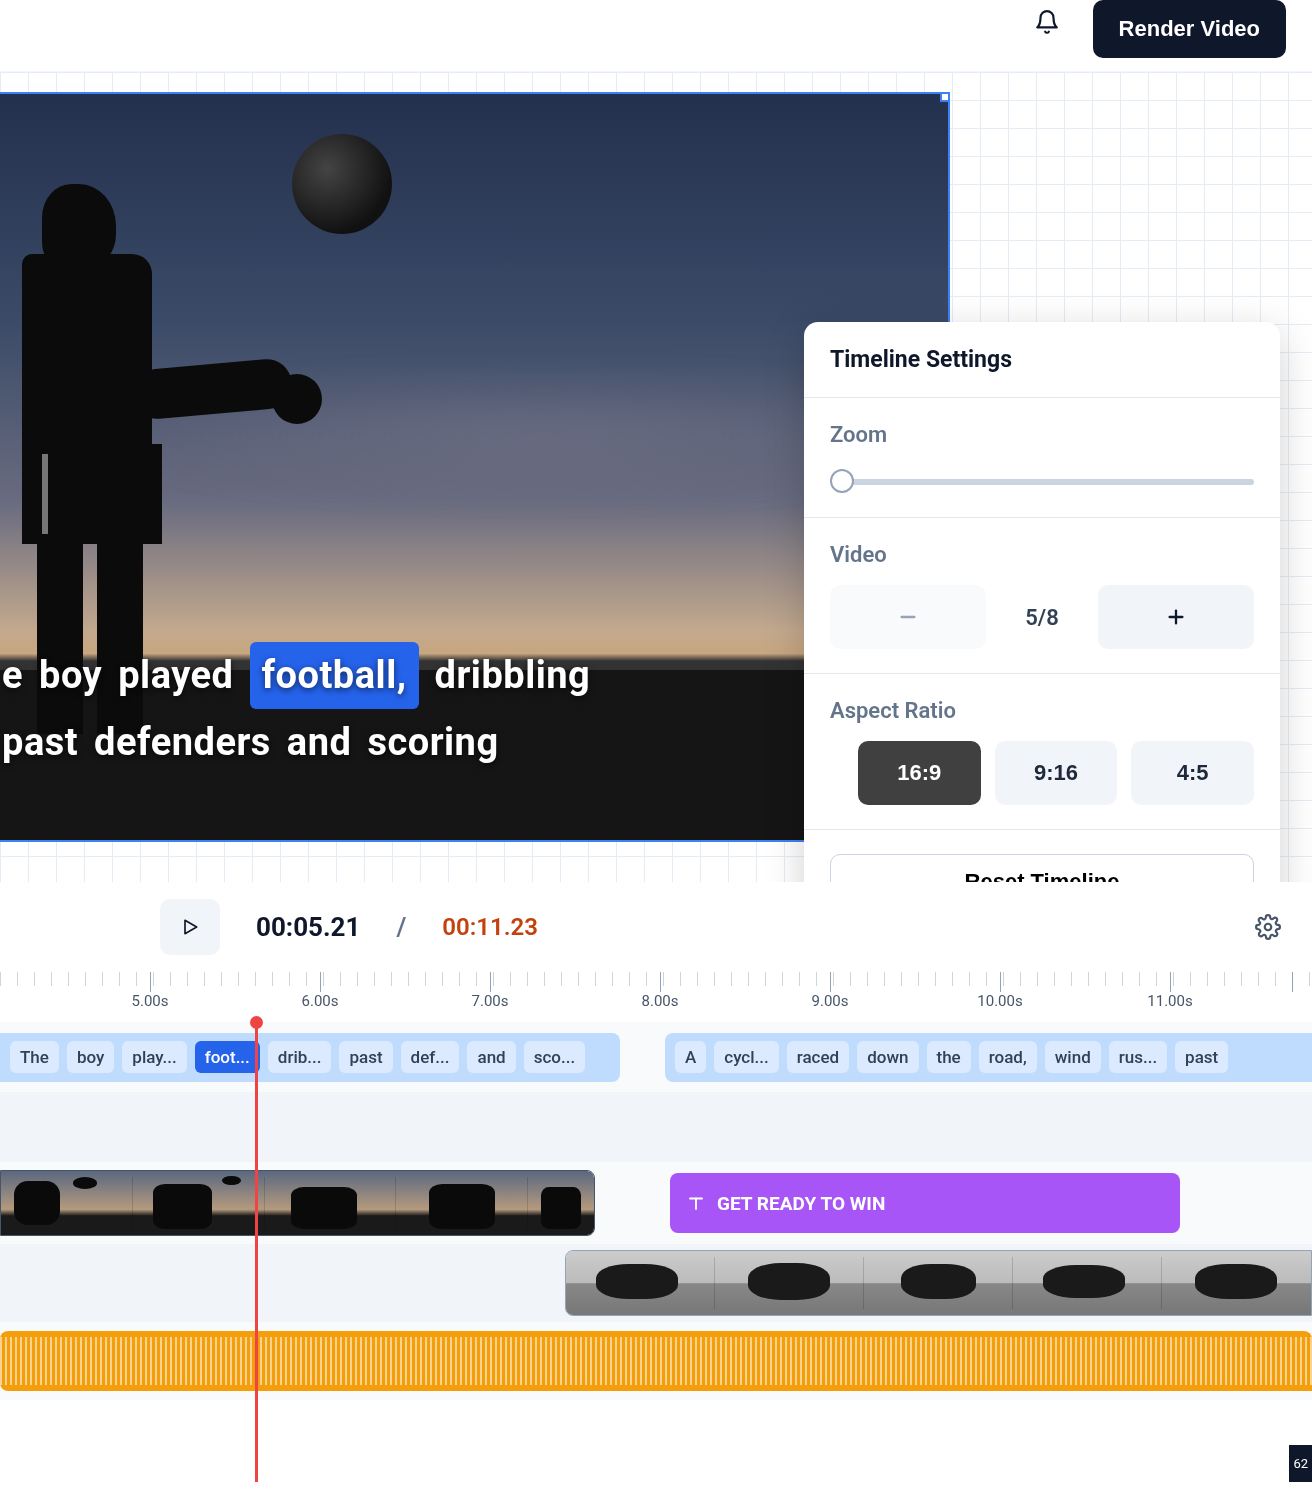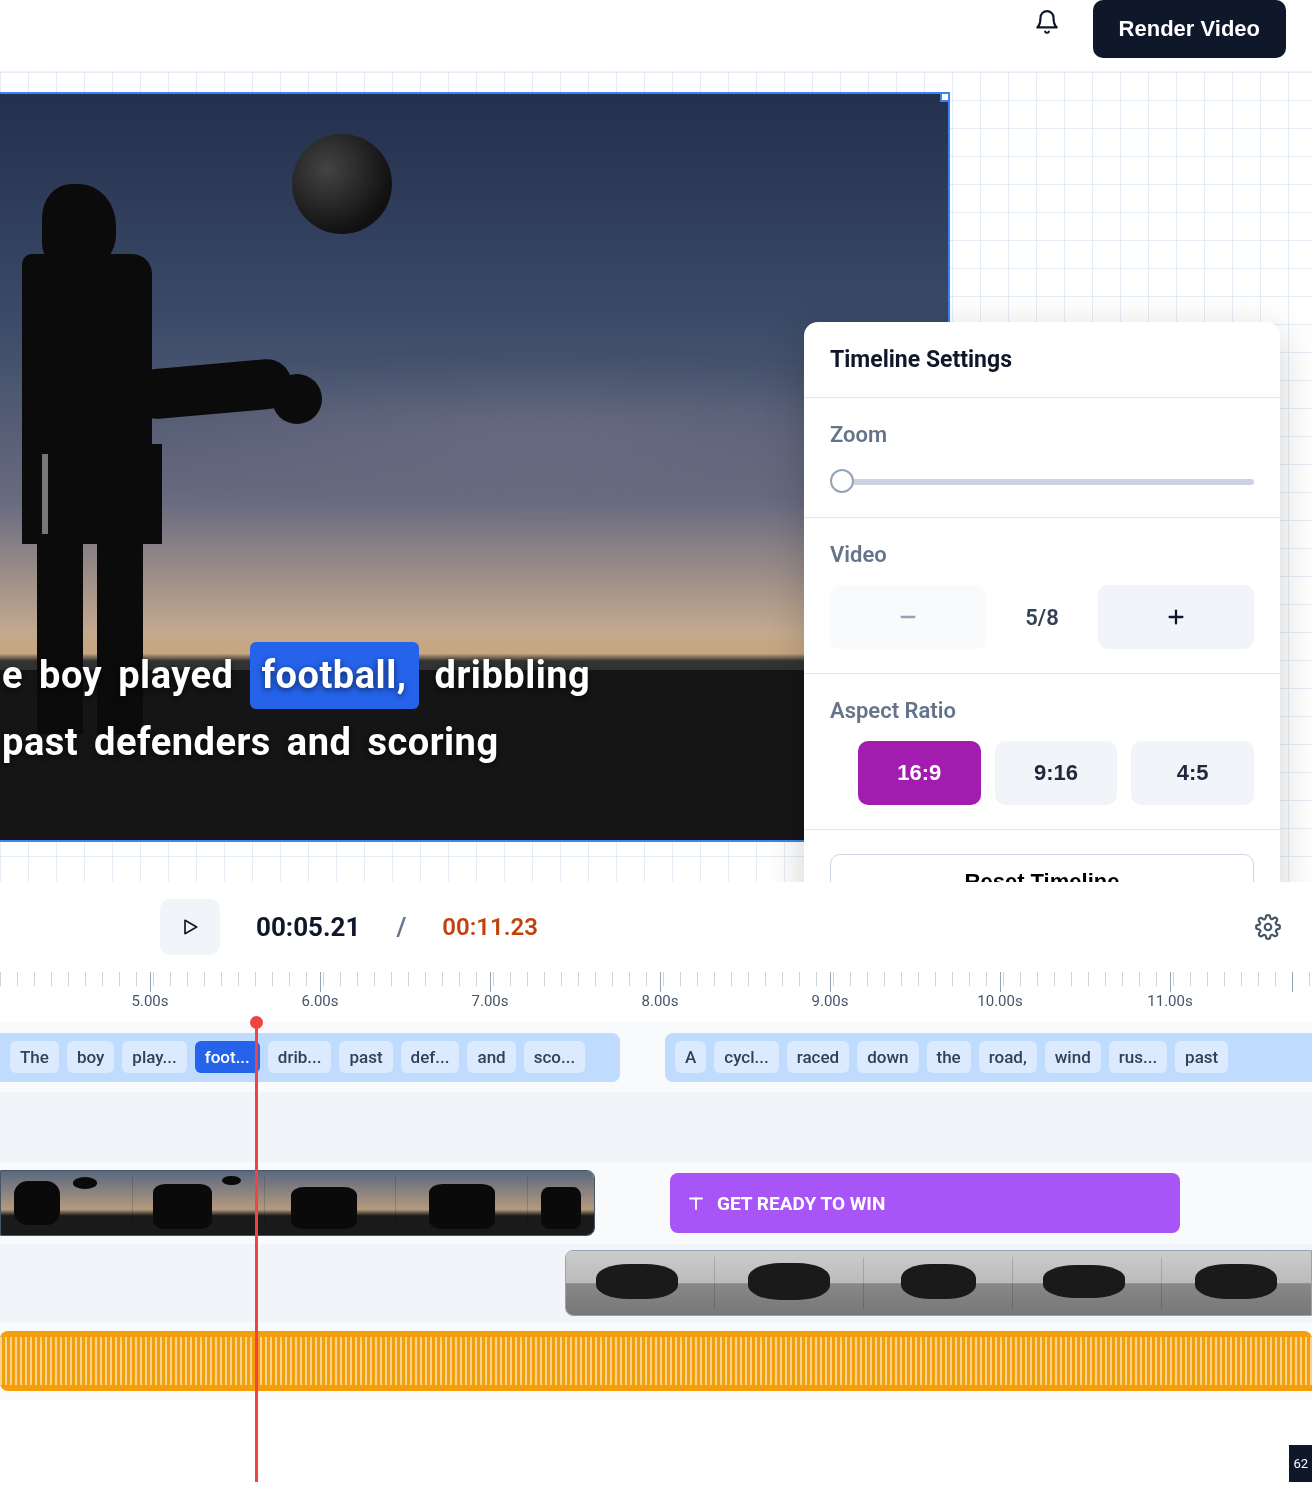--- a/index.html
+++ b/index.html
@@ -48,21 +48,21 @@
   .slider-wrap { margin-top:22px; position:relative; height:24px; }
   .slider-track { position:absolute; top:10px; left:12px; right:0; height:6px; background:#cbd5e1; border-radius:3px; }
   .slider-thumb { position:absolute; top:0; left:0; width:24px; height:24px; background:#fff; border:2px solid #94a3b8; border-radius:50%; cursor:pointer; }
   .rows-ctrl { display:flex; gap:14px; align-items:center; margin-top:18px; }
   .rows-btn { flex:0 0 156px; height:64px; border-radius:10px; display:flex; align-items:center; justify-content:center; font-size:30px; cursor:pointer; }
   .rows-minus { background:#f8fafc; color:#94a3b8; border:none; }
   .rows-plus { background:#f1f5f9; color:#111; border:none; }
   .rows-val { flex:1; text-align:center; font-size:22px; font-weight:600; color:#334155; }
   .ratio-ctrl { display:flex; gap:14px; margin-top:18px; }
   .ratio-btn { flex:1; height:64px; border:none; border-radius:10px; font-size:22px; font-weight:700; cursor:pointer; }
-  .ratio-on { background:#a21caf; color:#fff;margin-left:28px; }
+  .ratio-on { background:#404040; color:#fff;margin-left:28px; }
   .ratio-off { background:#f1f5f9; color:#1e293b; }
   .reset-btn { width:100%; height:56px; border:1px solid #cbd5e1; background:#fff; border-radius:10px; font-size:22px; font-weight:600; cursor:pointer; }
 
   
   .play-bar { height:90px; display:flex; align-items:center; padding:0 24px 0 160px; gap:36px; background:#fff; }
   .play-btn { width:60px; height:56px; border-radius:10px; background:#f1f5f9; display:flex; align-items:center; justify-content:center; cursor:pointer; }
   .time-cur { font-size:26px; font-weight:700; color:#0f172a; }
   .time-sep { font-size:26px; font-weight:600; color:#64748b; }
   .time-dur { font-size:24px; font-weight:600; color:#c2410c; }
   .gear-btn { margin-left:auto; width:40px; height:40px; display:flex; align-items:center; justify-content:center; cursor:pointer; }

